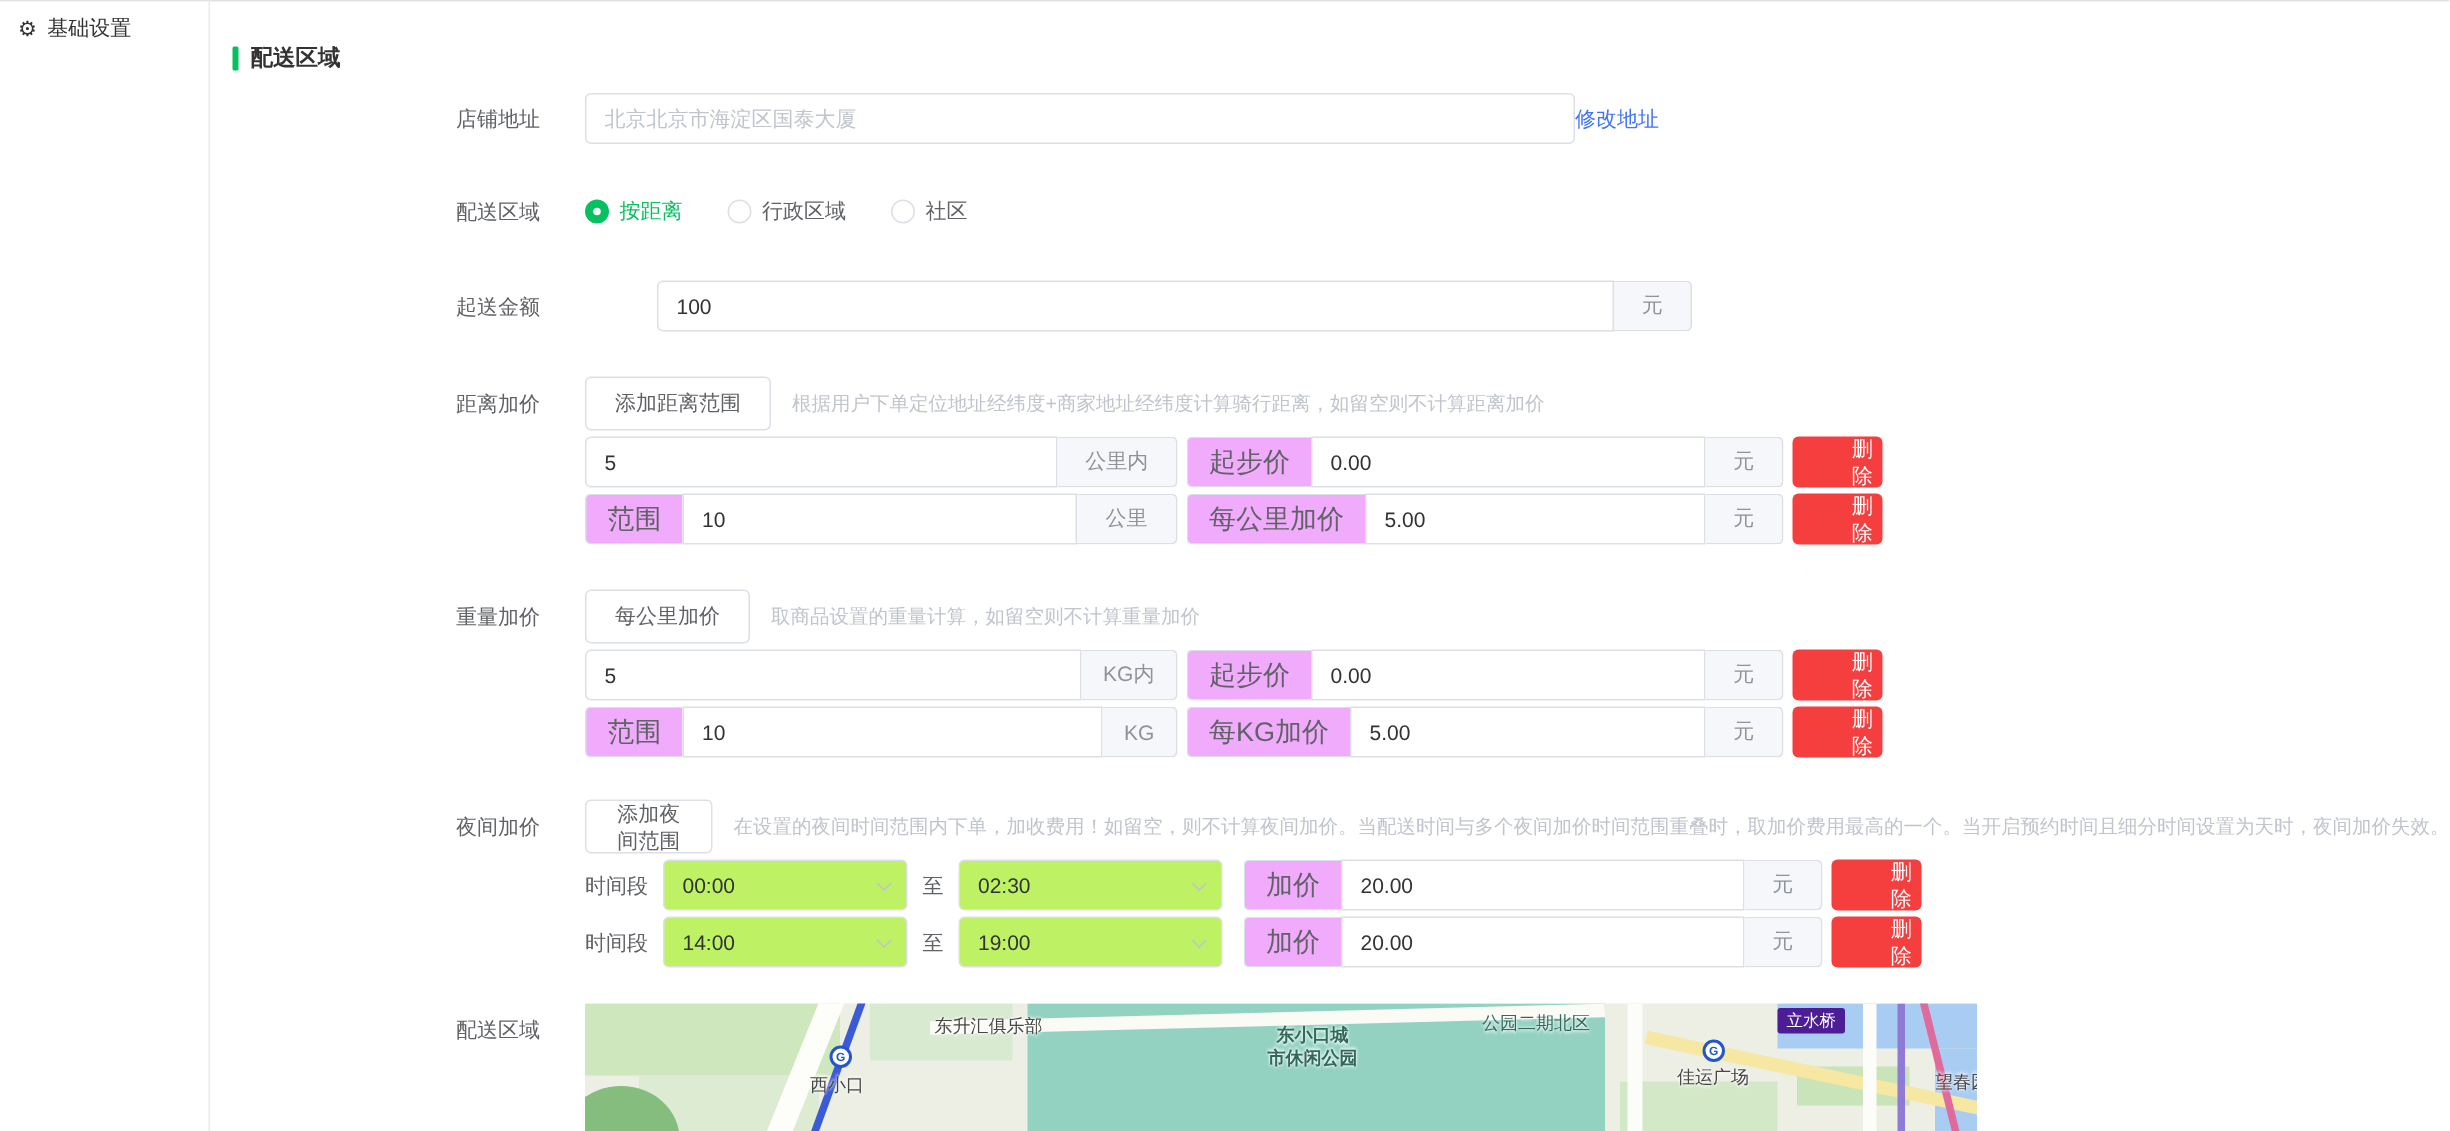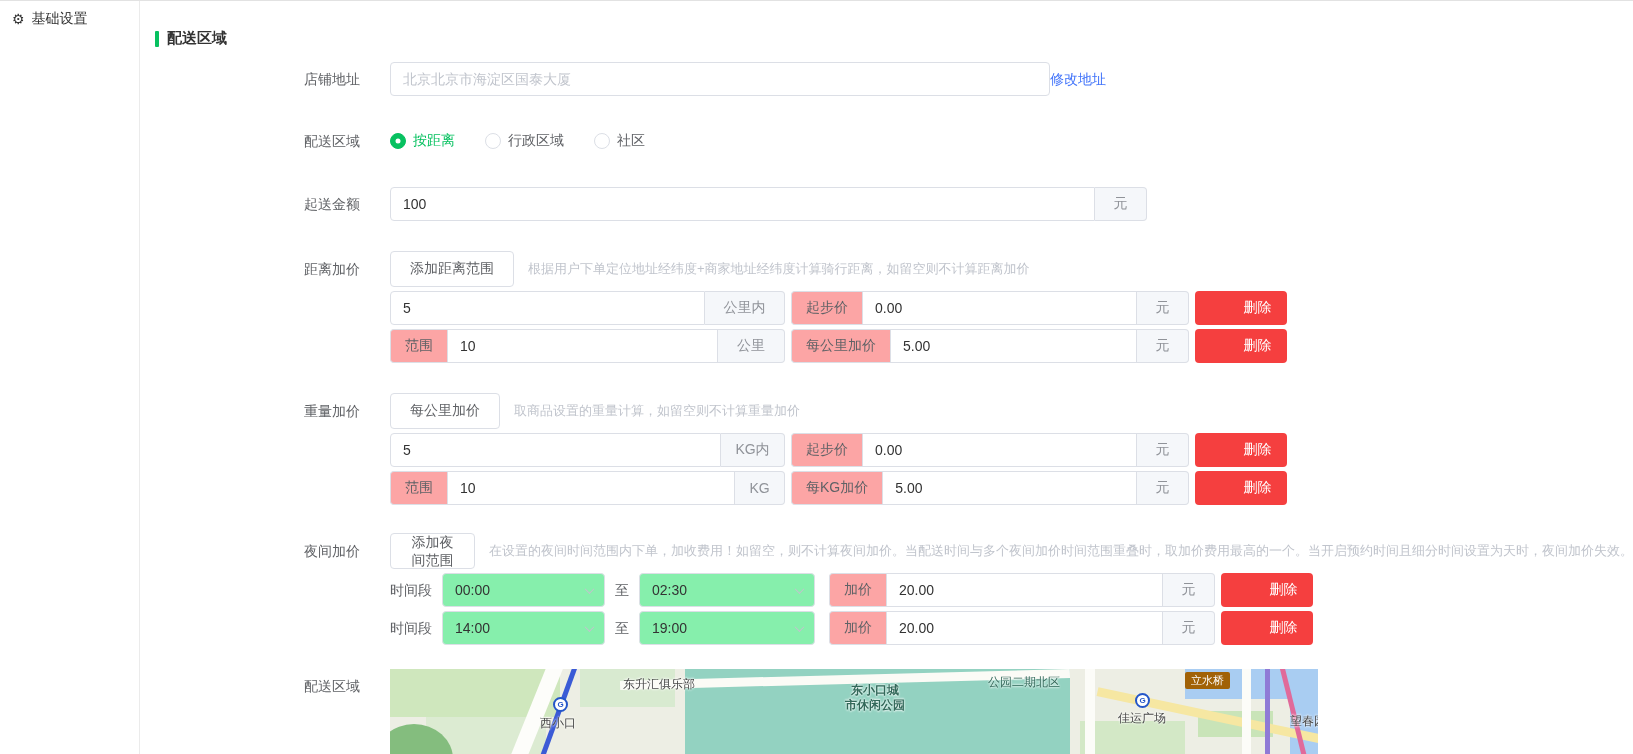--- a/index.html
+++ b/index.html
@@ -35,49 +35,49 @@
   .radio-dot { width:16px; height:16px; border-radius:50%; border:1px solid #dcdfe6; background:#fff; margin-right:7px; position:relative; flex-shrink:0; }
   .radio.checked .radio-dot { background:var(--accent,#07c160); border-color:var(--accent,#07c160); }
   .radio.checked .radio-dot::after { content:""; position:absolute; left:50%; top:50%; transform:translate(-50%,-50%); width:5px; height:5px; border-radius:50%; background:#fff; }
   .radio-label { font-size:14px; color:#606266; }
   .radio.checked .radio-label { color:var(--accent,#07c160); }
 
   
   .input-group { display:flex; align-items:stretch; height:34px; }
   .input-group > .input { border-radius:0; flex:1; min-width:0; }
   .input-group > .input:first-child { border-radius:4px 0 0 4px; }
-  .prepend { display:flex; align-items:center; padding:0 14px; background:#fca5a5; border:1px solid #dcdfe6; border-right:none; border-radius:4px 0 0 4px; color:#606266; font-size:14px; white-space:nowrap; }
+  .prepend { display:flex; align-items:center; padding:0 14px; background:#f0abfc; border:1px solid #dcdfe6; border-right:none; border-radius:4px 0 0 4px; color:#606266; font-size:18px; white-space:nowrap; }
   .append { display:flex; align-items:center; justify-content:center; padding:0 14px; min-width:52px; background:#f5f7fa; border:1px solid #dcdfe6; border-left:none; border-radius:0 4px 4px 0; color:#909399; font-size:14px; white-space:nowrap; }
   .g395 { width:395px; } .g398 { width:398px; margin-left:6px; }
-  .g662 { width:757px; } .g386 { width:386px; margin-left:14px; }
+  .g662 { width:690px;margin-left:48px; } .g386 { width:386px; margin-left:14px; }
   .ap80 { min-width:80px; } .ap67 { min-width:67px; } .ap64 { min-width:64px; } .ap50 { min-width:50px; }
 
   
   .btn-add { height:36px; padding:0 19px; background:#fff; border:1px solid #dcdfe6; border-radius:4px; font-size:14px; color:#606266; cursor:pointer; }
-  .btn-danger { width:92px; height:34px; margin-left:6px; flex-shrink:0; background:var(--danger,#f53f3f); color:#fff; border:none; border-radius:4px; font-size:14px; cursor:pointer;padding-left:33px; }
+  .btn-danger { width:60px; height:34px; margin-left:6px; flex-shrink:0; background:var(--danger,#f53f3f); color:#fff; border:none; border-radius:4px; font-size:14px; cursor:pointer;padding-left:33px; }
   .hint { font-size:13px; color:#c0c4cc; margin-left:14px; white-space:nowrap; }
 
   .block-head { display:flex; align-items:center; height:36px; margin-bottom:4px; }
   .fee-row { display:flex; margin-bottom:4px; }
 
   
   .time-label { font-size:14px; color:#606266; line-height:34px; margin-right:10px; }
-  .select { width:163px; height:34px; border:1px solid #dcdfe6; border-radius:4px; background:#86efac; display:flex; align-items:center; justify-content:space-between; padding:0 11px 0 12px; font-size:14px; color:#333; cursor:pointer; flex-shrink:0; }
+  .select { width:163px; height:34px; border:1px solid #dcdfe6; border-radius:4px; background:#bef264; display:flex; align-items:center; justify-content:space-between; padding:0 11px 0 12px; font-size:14px; color:#333; cursor:pointer; flex-shrink:0; }
   .select.w176 { width:176px; }
   .to-label { font-size:14px; color:#606266; line-height:34px; margin:0 10px; }
   .chevron { width:7px; height:7px; border-right:1.4px solid #c0c4cc; border-bottom:1.4px solid #c0c4cc; transform:rotate(45deg) translate(-1px,-1px); }
 
   
   .map { width:928px; height:120px; position:relative; overflow:hidden; background:#edeee4; flex-shrink:0; cursor:grab; }
   .mshape { position:absolute; }
   .mlabel { position:absolute; font-size:12px; color:#474747; white-space:nowrap; text-shadow:0 1px 2px rgba(255,255,255,.95), 0 -1px 2px rgba(255,255,255,.95); }
   .mlabel.teal { color:#33695a; }
   .mlabel.park { text-align:center; line-height:15px;font-weight:bold; }
   .metro { position:absolute; width:15px; height:15px; border-radius:50%; background:#fff; border:2px solid #2456c9; color:#2456c9; font-size:8px; font-weight:bold; display:flex; align-items:center; justify-content:center; line-height:1; }
-  .station-badge { position:absolute; background:#a16207; color:#fff; font-size:11px; padding:1px 6px; border-radius:2px; white-space:nowrap; }
+  .station-badge { position:absolute; background:#4c1d95; color:#fff; font-size:11px; padding:1px 6px; border-radius:2px; white-space:nowrap; }
 </style>
 </head>
 <body>
 
 <div class="screen">
 
   <aside class="sidebar">
     <div class="sidebar-item">
       <span class="gear">⚙</span>
       <span>基础设置</span>

